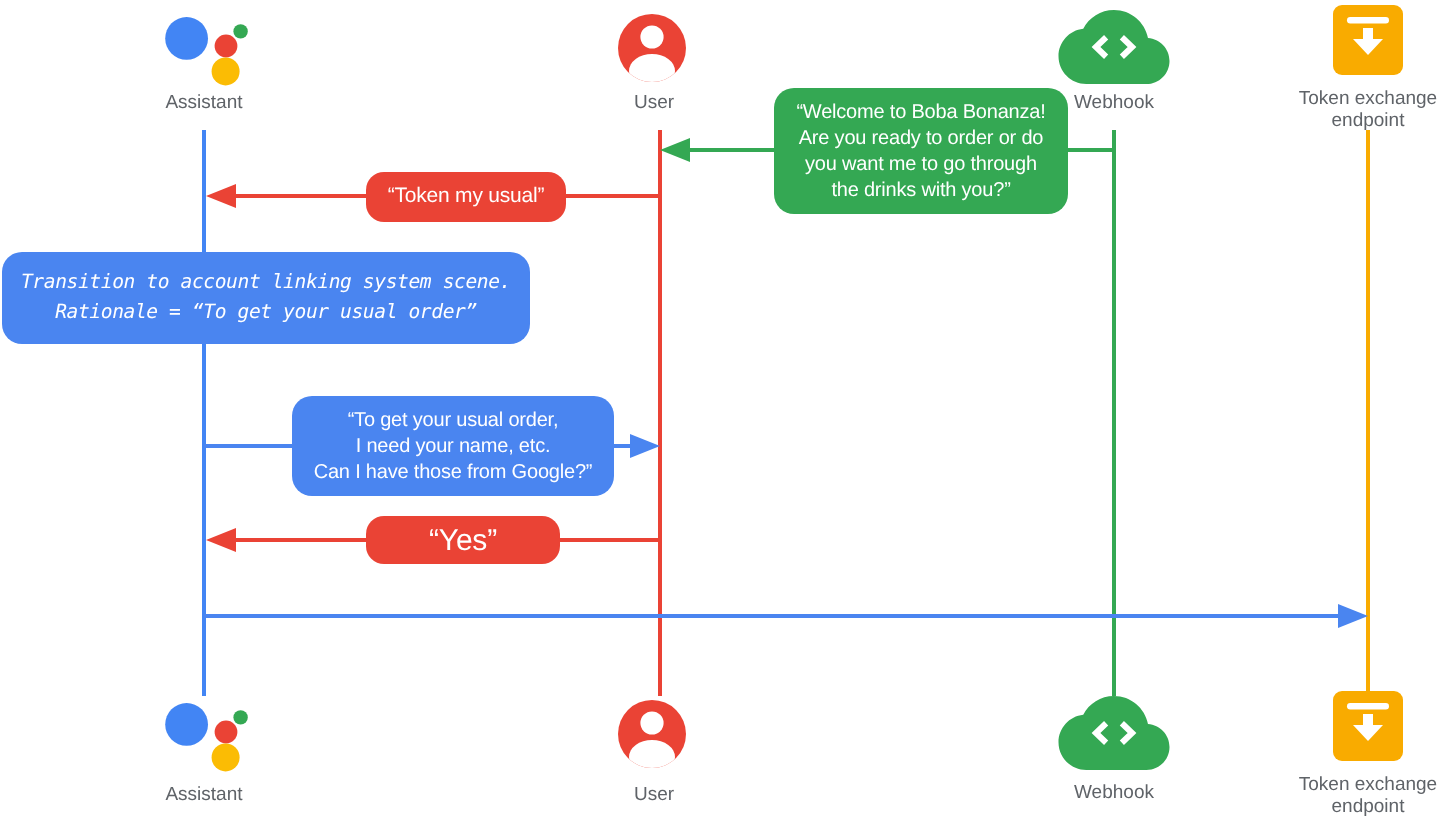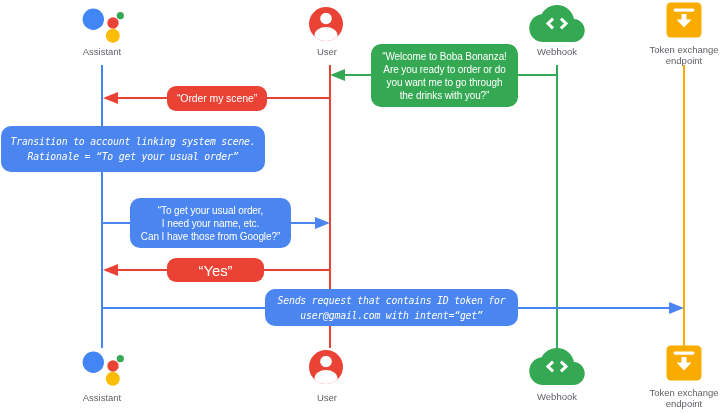--- a/index.html
+++ b/index.html
@@ -10,21 +10,21 @@
   .ll-user{left:329px;background:#EA4335;}
   .ll-webhook{left:556px;background:#34A853;}
   .ll-token{left:683px;background:#F9AB00;}
   .aline{position:absolute;height:2px;z-index:2;}
   .ahead{position:absolute;width:0;height:0;border-top:6px solid transparent;
          border-bottom:6px solid transparent;z-index:2;}
   .head-left{border-right:15px solid;}
   .head-right{border-left:15px solid;}
   .bubble{position:absolute;z-index:3;color:#fff;display:flex;align-items:center;
           justify-content:center;text-align:center;white-space:pre;border-radius:10px;}
-  .sans{font-size:10px;line-height:13px;letter-spacing:-0.1px;}
+  .sans{font-size:10px;line-height:13px;letter-spacing:-0.1px;margin-left:16px;}
   .mono{font-family:"DejaVu Sans Mono","Liberation Mono",monospace;font-style:italic;
         font-size:9.8px;line-height:15px;letter-spacing:-0.2px;}
   .bg-green{background:#34A853;}
   .bg-red{background:#EA4335;}
   .bg-blue{background:#4A85F0;}
   .actor-icon{position:absolute;z-index:2;}
   .actor-label{position:absolute;z-index:2;color:#5F6368;font-size:9.5px;font-weight:400;
                text-align:center;white-space:pre-line;line-height:10.5px;}
 </style>
 </head>
@@ -58,33 +58,31 @@
   <div class="ahead head-left" style="left:103px;top:264px;border-right-color:#EA4335"></div>
 
   <div class="aline" style="left:102px;top:307px;width:567px;background:#4A85F0"></div>
   <div class="ahead head-right" style="left:669px;top:302px;border-left-color:#4A85F0"></div>
 
   <div class="bubble sans bg-green" style="left:371px;top:44px;width:147px;height:63px">“Welcome to Boba Bonanza!
 Are you ready to order or do
 you want me to go through
 the drinks with you?”</div>
 
-  <div class="bubble sans bg-red" style="left:167px;top:86px;width:100px;height:25px;border-radius:9px;font-size:10.5px">“Order my scene”</div>
+  <div class="bubble sans bg-red" style="left:167px;top:86px;width:100px;height:25px;border-radius:9px;font-size:10.5px">“Token my usual”</div>
 
   <div class="bubble mono bg-blue" style="left:1px;top:126px;width:264px;height:46px">Transition to account linking system scene.
 Rationale = “To get your usual order”</div>
 
   <div class="bubble sans bg-blue" style="left:130px;top:198px;width:161px;height:50px">“To get your usual order,
 I need your name, etc.
 Can I have those from Google?”</div>
 
   <div class="bubble sans bg-red" style="left:167px;top:258px;width:97px;height:24px;border-radius:9px;font-size:15px">“Yes”</div>
 
-  <div class="bubble mono bg-blue" style="left:265px;top:289px;width:253px;height:37px">Sends request that contains ID token for
-user@gmail.com with intent=“get”</div>
 
   <svg class="actor-icon" style="left:80px;top:6px" width="46" height="38" viewBox="0 0 46 38">
     <circle cx="13.3" cy="13.2" r="10.7" fill="#4285F4"></circle>
     <circle cx="33" cy="17" r="5.7" fill="#EA4335"></circle>
     <circle cx="40.3" cy="9.7" r="3.6" fill="#34A853"></circle>
     <circle cx="32.8" cy="29.7" r="7" fill="#FBBC04"></circle>
   </svg>
   <div class="actor-label" style="left:62px;top:47px;width:80px">Assistant</div>
 
   <svg class="actor-icon" style="left:308px;top:6px" width="36" height="36" viewBox="0 0 36 36">

